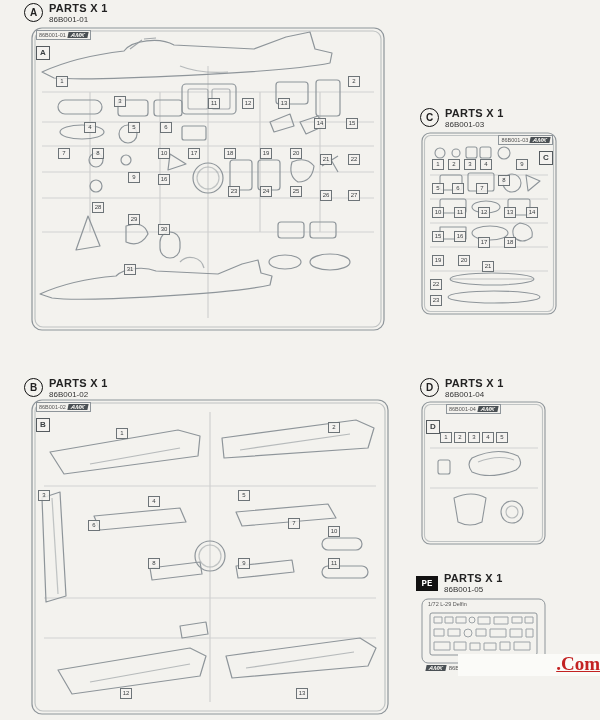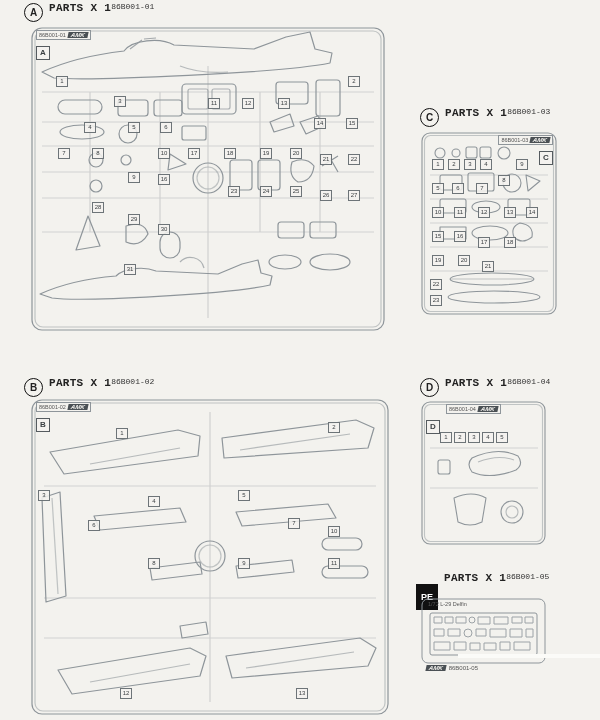--- a/index.html
+++ b/index.html
@@ -3,23 +3,23 @@
 <meta charset="utf-8">
 <style>
   html,body{margin:0;padding:0;background:#d8d6d0;}
   .page{position:relative;width:600px;height:720px;background:#f3f2ee;overflow:hidden;
         font-family:"Liberation Sans",sans-serif;color:#222;}
   
   .sec-header{position:absolute;display:flex;align-items:flex-start;gap:6px;}
   .letter-circle{width:17px;height:17px;border:1.7px solid #111;border-radius:50%;
         display:flex;align-items:center;justify-content:center;font-weight:bold;font-size:10px;
         background:#f3f2ee;flex:0 0 auto;margin-top:1px;}
-  .badge-pe{width:22px;height:26px;background:#111;color:#fff;display:flex;align-items:center;
-        justify-content:center;font-weight:bold;font-size:9px;flex:0 0 auto;margin-top:12px;}
-  .sec-text{display:flex;flex-direction:row;line-height:1.15;font-family:Liberation Mono, monospace;}
+  .badge-pe{width:22px;height:15px;background:#111;color:#fff;display:flex;align-items:center;
+        justify-content:center;font-weight:bold;font-size:9px;flex:0 0 auto;margin-top:4px;font-family:Liberation Mono, monospace;}
+  .sec-text{display:flex;flex-direction:column;line-height:1.15;}
   .sec-parts{font-weight:bold;font-size:11px;letter-spacing:.3px;}
   .sec-code{font-size:8px;color:#333;}
   
   .sprue{position:absolute;}
   .sprue > svg{position:absolute;left:0;top:0;}
   .chips{position:absolute;left:0;top:0;right:0;bottom:0;}
   .chip{position:absolute;min-width:8px;height:9px;border:1px solid #6d7478;font-size:6px;
         line-height:9px;text-align:center;padding:0 1px;background:rgba(243,242,238,.85);color:#3a3f42;}
   .letter-box{position:absolute;width:12px;height:12px;border:1.3px solid #555b5f;font-size:8px;
         font-weight:bold;line-height:12px;text-align:center;color:#3a3f42;background:rgba(243,242,238,.85);}
@@ -339,15 +339,16 @@
       </g>
     </svg>
     <span class="pe-title" style="left:8px;top:4px;">1/72 L-29 Delfin</span>
     <span class="pe-footer" style="left:6px;top:68px;">
       <span class="brand">AMK</span>
       <span>86B001-05</span>
     </span>
   </div>
 
   <div class="logo">
+    <span class="l3">.Com</span>
   </div>
 
 </div>
 
 </body></html>

